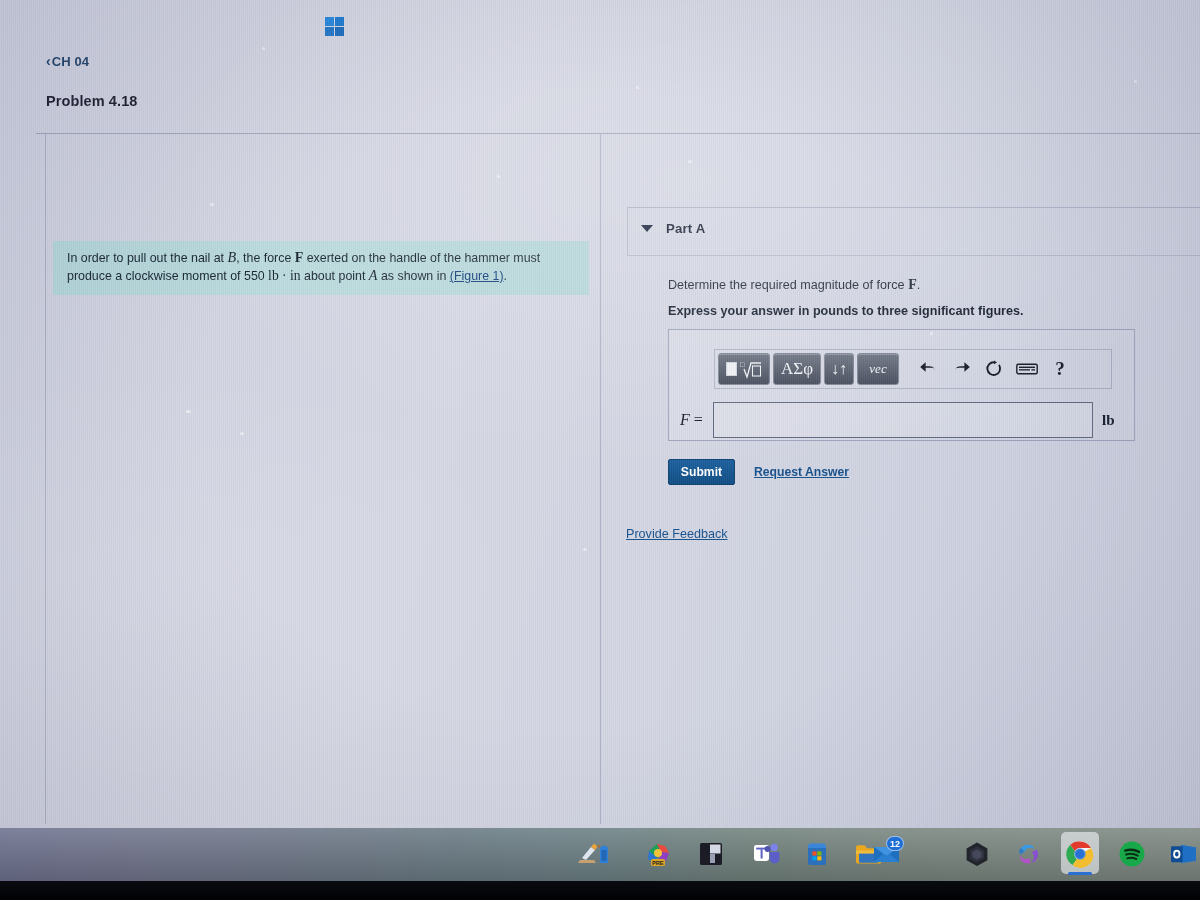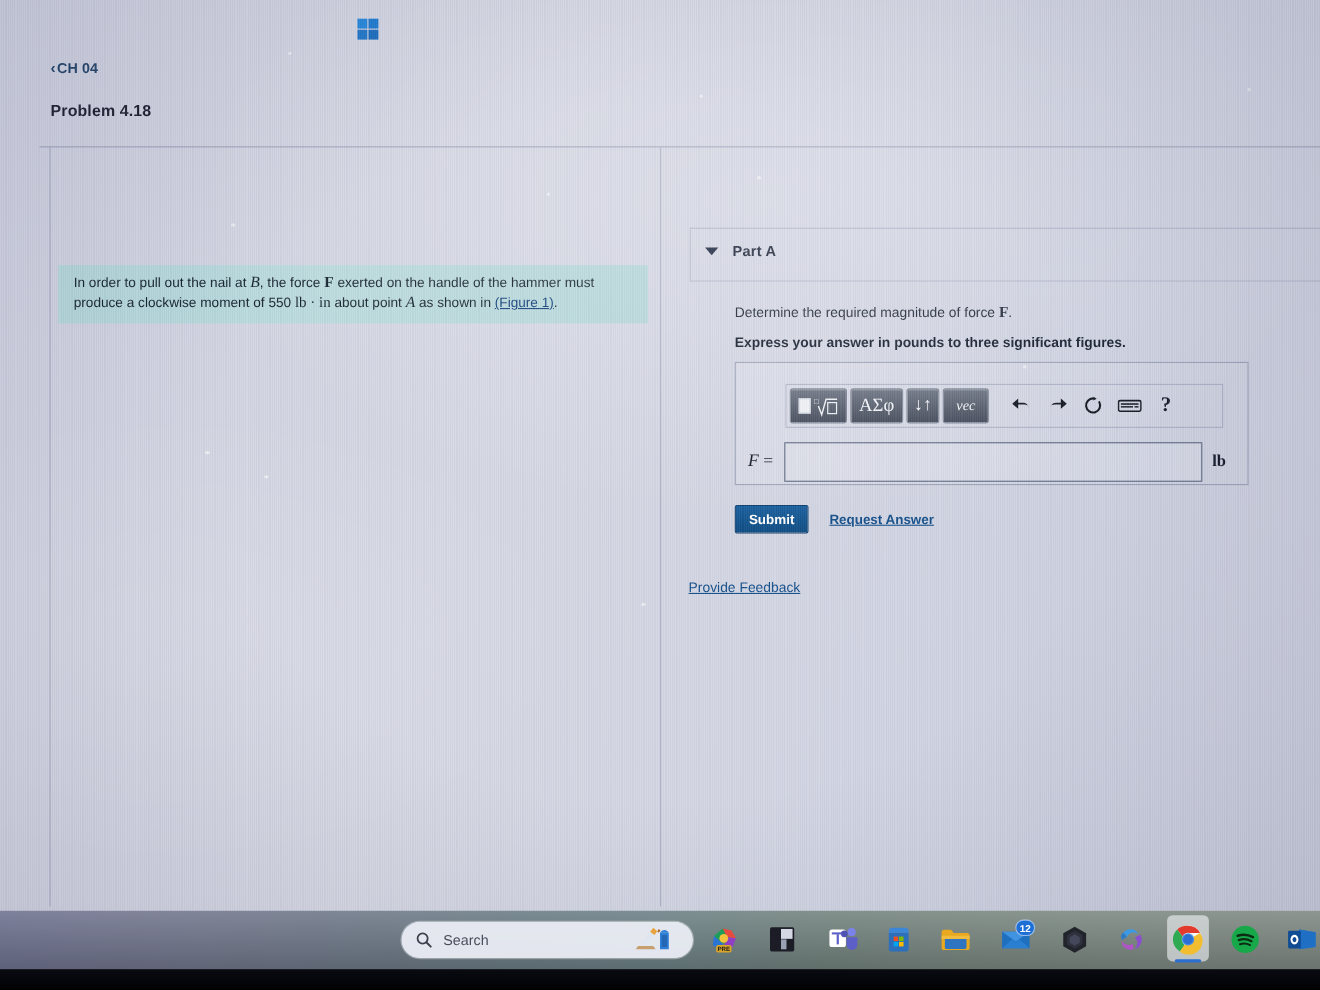--- a/index.html
+++ b/index.html
@@ -603,29 +603,20 @@
 
   <div id="start-button">
     <span class="winlogo">
         <i></i>
         <i></i>
         <i></i>
         <i></i>
       </span>
   </div>
 
-  <div id="search-pill">
-    <span id="search-icon">
-      <svg width="15" height="15" viewBox="0 0 15 15">
-        <circle cx="6.2" cy="6.2" r="4.6" stroke="#3a3f4c" stroke-width="1.6" fill="none"></circle>
-        <path d="M9.8 9.8 L13.6 13.6" stroke="#3a3f4c" stroke-width="1.8" stroke-linecap="round"></path>
-      </svg>
-    </span>
-    <span id="search-text">Search</span>
-  </div>
 
   <div class="tbicon" style="left:576px;">
     <span class="glyph">
       <svg width="34" height="26" viewBox="0 0 34 26">
         <path d="M3 19 L17 19 L19 22 L1 22 Z" fill="#c7a070"></path>
         <path d="M5 17 L14 6 L18 9 L9 19 Z" fill="#dfe6ef"></path>
         <path d="M14 6 L17 2.5 L20.5 5.5 L18 9 Z" fill="#e8a33d"></path>
         <path d="M20.5 5.5 L22 3.6 L23.4 5 L21.8 7 Z" fill="#b06a2a"></path>
         <path d="M23 7 L31 7 L31 22 L23 22 Z" fill="#2f7fd6"></path>
         <path d="M23 7 C25 3.5 29 3.5 31 7 Z" fill="#2f7fd6"></path>
@@ -687,21 +678,21 @@
   <div class="tbicon" style="left:851px;">
     <span class="glyph">
       <svg width="30" height="24" viewBox="0 0 30 24">
         <path d="M2 5.4 C2 4.2 2.9 3.3 4.1 3.3 L10.6 3.3 L13.1 6.2 L25.4 6.2 C26.6 6.2 27.5 7.1 27.5 8.3 L27.5 19.5 C27.5 20.7 26.6 21.6 25.4 21.6 L4.1 21.6 C2.9 21.6 2 20.7 2 19.5 Z" fill="#e8a820"></path>
         <path d="M5 11 L24.6 11 L24.6 19.4 C24.6 20.2 24 20.8 23.2 20.8 L6.4 20.8 C5.6 20.8 5 20.2 5 19.4 Z" fill="#2f74c0"></path>
         <path d="M2 8.6 L27.5 8.6 L27.5 11.6 L2 11.6 Z" fill="#f0bc3e"></path>
       </svg>
     </span>
   </div>
 
-  <div class="tbicon" style="left:906px;">
+  <div class="tbicon" style="left:869px;">
     <span class="glyph">
       <svg width="30" height="24" viewBox="0 0 30 24">
         <path d="M2 5 L27 5 L27 20 L2 20 Z" fill="#1f6fbf"></path>
         <path d="M2 5 L14.5 14 L27 5 Z" fill="#3f93e0"></path>
         <path d="M2 20 L11 12 L14.5 14.6 L18 12 L27 20 Z" fill="#2b7fd0"></path>
       </svg>
     </span>
     <span class="badge">12</span>
   </div>
 

